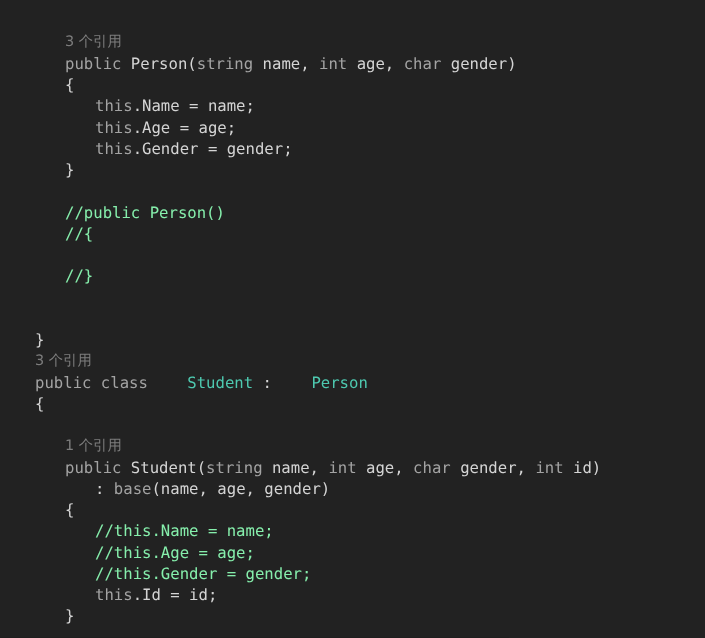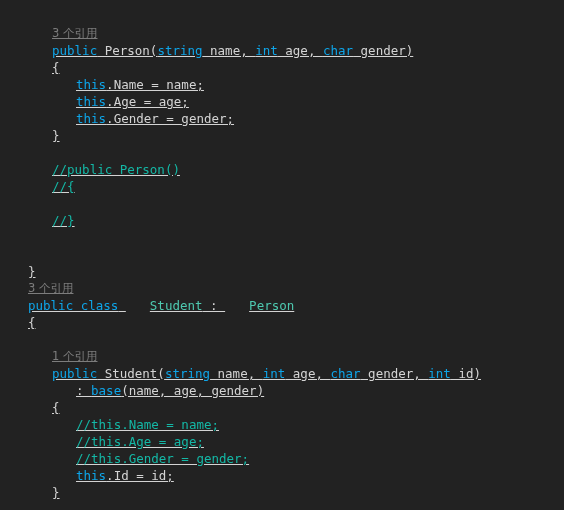--- a/index.html
+++ b/index.html
@@ -25,30 +25,29 @@
     font-size: 12.5px;
     line-height: 17px;
     white-space: pre;
     letter-spacing: 0px;
   }
   .line {
     height: 17px;
     padding-left: 28px;
     white-space: pre;
     color: #d4d4d4;
-    text-decoration: underline;
   }
   .codelens {
     color: #7d7d7d;
     font-size: 11.5px;
     font-family: "DejaVu Sans", "Liberation Sans", sans-serif;
   }
-  .kw   { color: #0ea5e9; }
+  .kw   { color: #a3a3a3; }
   .type { color: #4ec9b0; margin-left: 24px; }
-  .cmt  { color: #14b8a6; margin-top: 42px; }
+  .cmt  { color: #86efac; margin-top: 42px; }
   .plain{ color: #d4d4d4; }
   .blank { height: 17px; }
 </style>
 </head>
 <body>
 
 <div id="editor">
   <div class="code-area" id="code-area"><div class="line codelens" style="padding-left: 52px;"><span class="codelens">3 个引用</span></div><div class="line" style="padding-left: 52px;"><span class="kw">public</span><span class="plain"> Person(</span><span class="kw">string</span><span class="plain"> name, </span><span class="kw">int</span><span class="plain"> age, </span><span class="kw">char</span><span class="plain"> gender)</span></div><div class="line" style="padding-left: 52px;"><span class="plain">{</span></div><div class="line" style="padding-left: 76px;"><span class="kw">this</span><span class="plain">.Name = name;</span></div><div class="line" style="padding-left: 76px;"><span class="kw">this</span><span class="plain">.Age = age;</span></div><div class="line" style="padding-left: 76px;"><span class="kw">this</span><span class="plain">.Gender = gender;</span></div><div class="line" style="padding-left: 52px;"><span class="plain">}</span></div><div class="line blank" style="padding-left: 28px;"></div><div class="line" style="padding-left: 52px;"><span class="cmt">//public Person()</span></div><div class="line" style="padding-left: 52px;"><span class="cmt">//{</span></div><div class="line blank" style="padding-left: 28px;"></div><div class="line" style="padding-left: 52px;"><span class="cmt">//}</span></div><div class="line blank" style="padding-left: 28px;"></div><div class="line blank" style="padding-left: 28px;"></div><div class="line" style="padding-left: 28px;"><span class="plain">}</span></div><div class="line codelens" style="padding-left: 28px;"><span class="codelens">3 个引用</span></div><div class="line" style="padding-left: 28px;"><span class="kw">public class</span><span class="plain"> </span><span class="type">Student</span><span class="plain"> : </span><span class="type">Person</span></div><div class="line" style="padding-left: 28px;"><span class="plain">{</span></div><div class="line blank" style="padding-left: 28px;"></div><div class="line codelens" style="padding-left: 52px;"><span class="codelens">1 个引用</span></div><div class="line" style="padding-left: 52px;"><span class="kw">public</span><span class="plain"> Student(</span><span class="kw">string</span><span class="plain"> name, </span><span class="kw">int</span><span class="plain"> age, </span><span class="kw">char</span><span class="plain"> gender, </span><span class="kw">int</span><span class="plain"> id)</span></div><div class="line" style="padding-left: 76px;"><span class="plain">: </span><span class="kw">base</span><span class="plain">(name, age, gender)</span></div><div class="line" style="padding-left: 52px;"><span class="plain">{</span></div><div class="line" style="padding-left: 76px;"><span class="cmt">//this.Name = name;</span></div><div class="line" style="padding-left: 76px;"><span class="cmt">//this.Age = age;</span></div><div class="line" style="padding-left: 76px;"><span class="cmt">//this.Gender = gender;</span></div><div class="line" style="padding-left: 76px;"><span class="kw">this</span><span class="plain">.Id = id;</span></div><div class="line" style="padding-left: 52px;"><span class="plain">}</span></div></div>
 </div>
 

